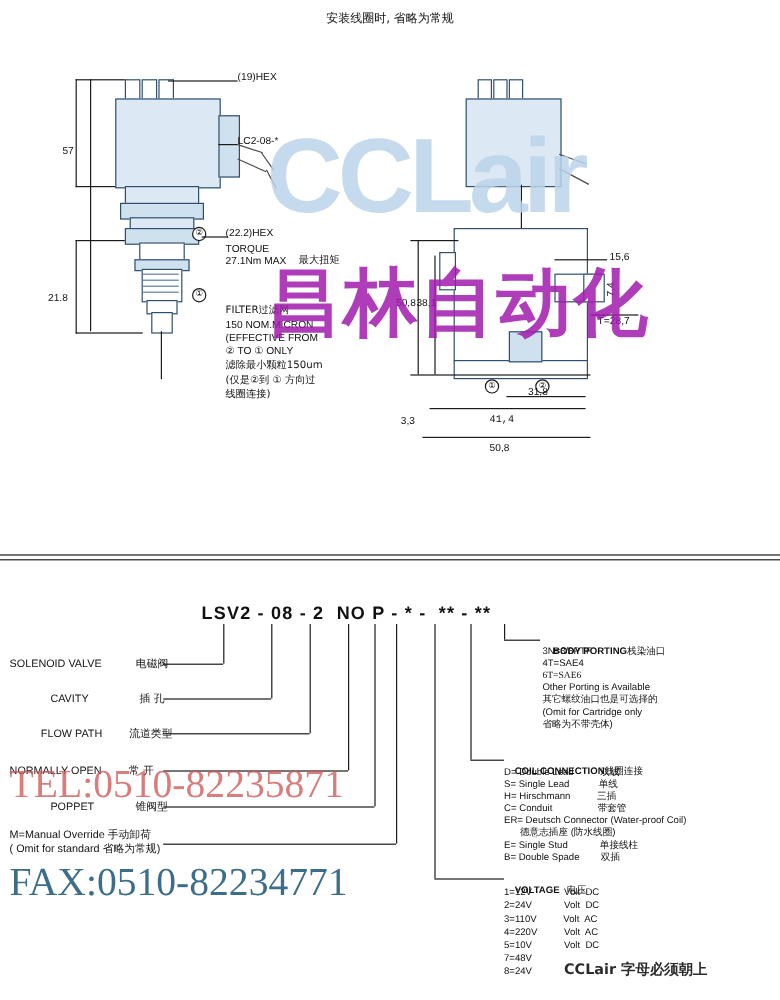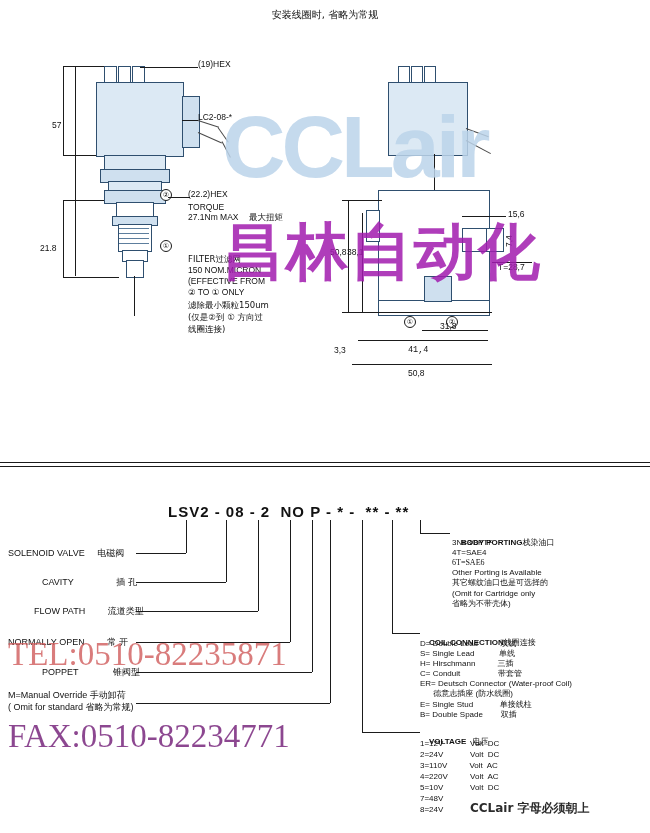--- a/index.html
+++ b/index.html
@@ -37,21 +37,21 @@
   }
   .wm-tel{
     position:absolute;left:8px;top:636px;
     font-family:"Liberation Serif", serif;
     font-size:33px;color:#d05c5c;opacity:.8;
     z-index:4;pointer-events:none;white-space:nowrap;
   }
   .wm-fax{
     position:absolute;left:8px;top:718px;
     font-family:"Liberation Serif", serif;
-    font-size:33px;color:#701a75;opacity:.8;
+    font-size:33px;color:#0c4a6e;opacity:.8;
     z-index:4;pointer-events:none;white-space:nowrap;
   }
   .wm-foot{
     position:absolute;left:470px;top:800px;
     font-size:12px;font-weight:bold;color:#2b2b2b;
     font-family:"DejaVu Sans", sans-serif;
     z-index:5;
   }
 
   
@@ -238,21 +238,21 @@
   <div class="ln hl" style="left:362px;top:732px;width:58px;"></div>
 
   <div class="ln vl" style="left:392px;top:520px;height:113px;"></div>
   <div class="ln hl" style="left:392px;top:633px;width:28px;"></div>
 
   <div class="ln vl" style="left:420px;top:520px;height:13px;"></div>
   <div class="ln hl" style="left:420px;top:533px;width:30px;"></div>
 
   <div class="left-item" style="left:8px;top:547px;">
     <span>SOLENOID VALVE</span>
-    <span class="cn" style="margin-left:10px;">电磁阀</span>
+    <span class="cn" style="margin-left:26px;">电磁阀</span>
   </div>
   <div class="left-item" style="left:42px;top:576px;">
     <span>CAVITY</span>
     <span class="cn" style="margin-left:40px;">插  孔</span>
   </div>
   <div class="left-item" style="left:34px;top:605px;">
     <span>FLOW PATH</span>
     <span class="cn" style="margin-left:20px;">流道类型</span>
   </div>
   <div class="left-item" style="left:8px;top:636px;">

